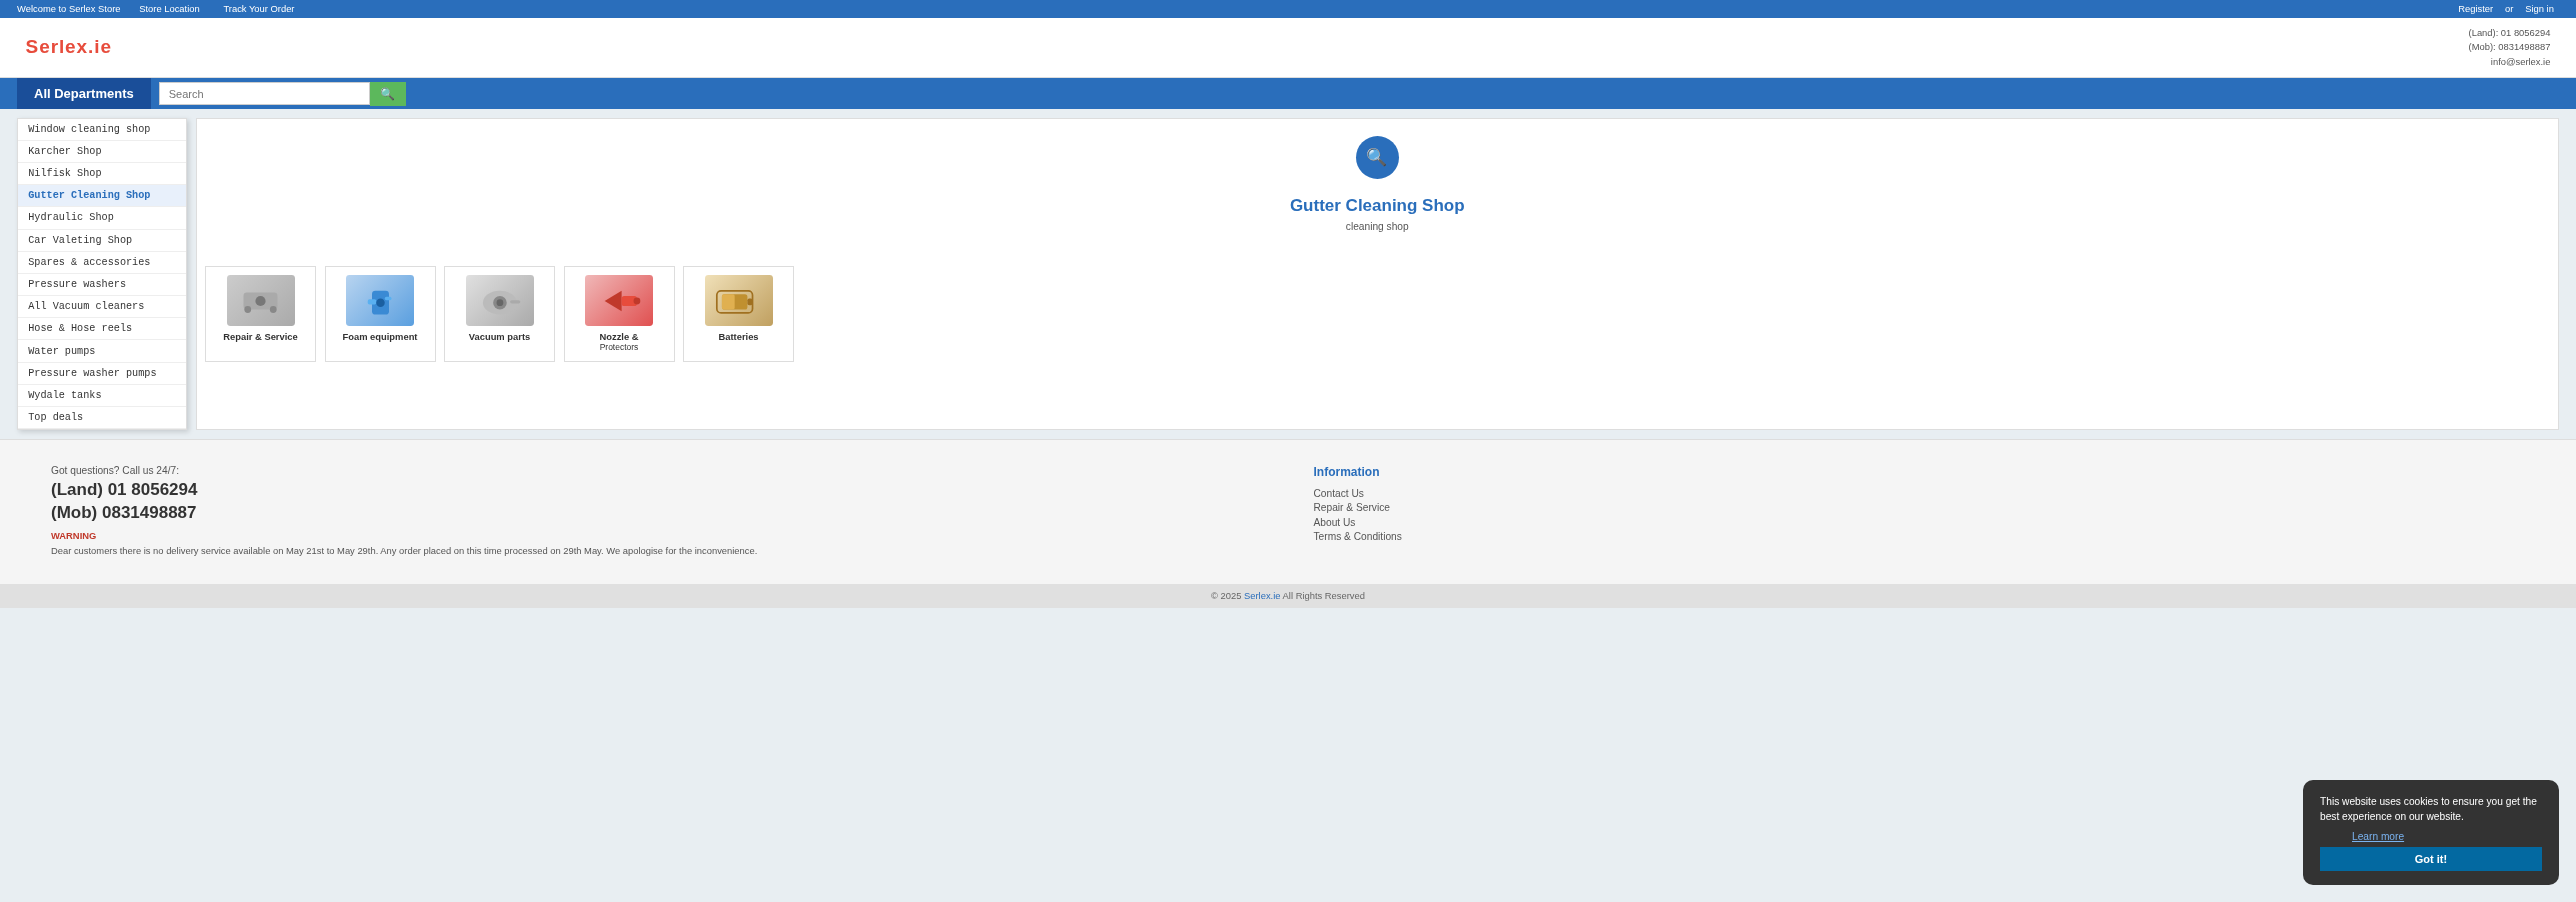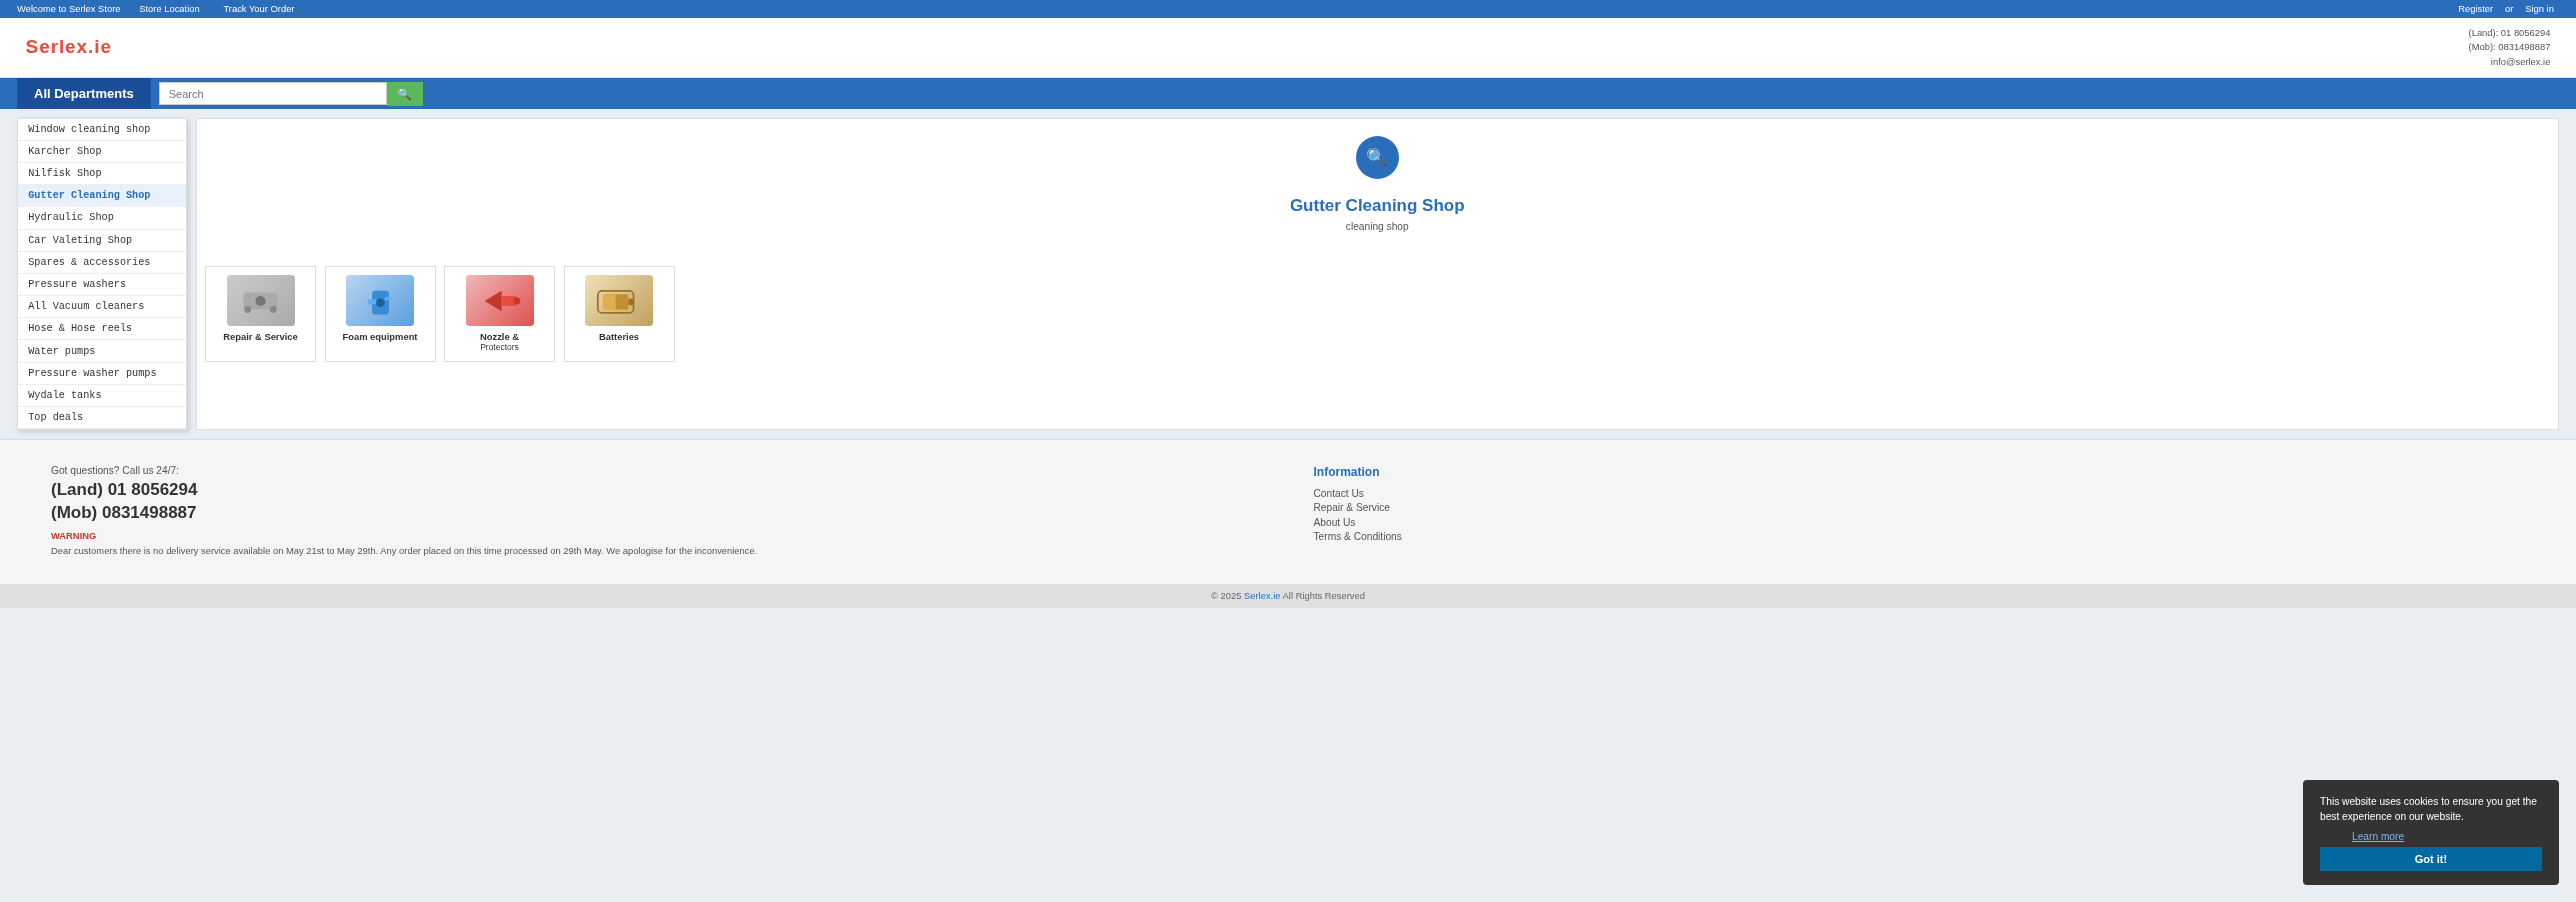--- a/index.html
+++ b/index.html
@@ -64,21 +64,21 @@
       display: flex;
       align-items: center;
       margin-left: 8.5px;
       flex: 1;
       max-width: 341px;
     }
     .search-bar input {
       border: 0.9px solid #ccc;
       padding: 4.3px 8.5px;
       font-size: 11px;
-      width: 228px;
+      width: 211px;
       outline: none;
     }
     .search-bar button {
       background: #5cb85c;
       color: #fff;
       border: none;
       padding: 4.3px 10.2px;
       cursor: pointer;
       font-size: 12px;
       height: 24px;
@@ -255,21 +255,21 @@
 
     
     .cookie-notice {
       position: fixed;
       bottom: 17px;
       right: 17px;
       background: #333;
       color: #fff;
       padding: 13.6px 17px;
       width: 256px;
-      border-radius: 4px;
+      border-radius: 10px;
       font-size: 10.2px;
       z-index: 100;
     }
     .cookie-notice p { margin-bottom: 6.8px; line-height: 1.5; }
     .cookie-notice a { color: #7ab3f0; text-decoration: underline; cursor: pointer; padding-left: 32px; }
     .cookie-accept-btn {
       background: #0369a1;
       color: #fff;
       border: none;
       padding: 6px 0;
@@ -430,20 +430,33 @@
               <rect x="15" y="8" width="20" height="28" rx="4" fill="#3a8ad4"></rect>
               <rect x="10" y="18" width="10" height="6" rx="2" fill="#5ab0f0"></rect>
               <rect x="30" y="15" width="8" height="4" rx="2" fill="#5ab0f0"></rect>
               <circle cx="25" cy="22" r="5" fill="#1a5fa0"></circle>
             </svg>
           </div>
         </div>
         <div class="product-card-label">Foam equipment</div>
       </div>
 
+      <div class="product-card">
+        <div class="product-card-img">
+          <div class="img-vacuum">
+            <svg width="47" height="34" viewBox="0 0 55 40">
+              <ellipse cx="28" cy="22" rx="20" ry="14" fill="#bbb"></ellipse>
+              <circle cx="28" cy="22" r="8" fill="#888"></circle>
+              <circle cx="28" cy="22" r="4" fill="#666"></circle>
+              <rect x="40" y="19" width="12" height="4" rx="2" fill="#aaa"></rect>
+            </svg>
+          </div>
+        </div>
+        <div class="product-card-label">Vacuum parts</div>
+      </div>
 
       <div class="product-card">
         <div class="product-card-img">
           <div class="img-nozzle">
             <svg width="47" height="34" viewBox="0 0 55 40">
               <polygon points="10,20 30,8 30,32" fill="#c0392b"></polygon>
               <rect x="30" y="14" width="18" height="12" rx="3" fill="#e74c3c"></rect>
               <circle cx="48" cy="20" r="4" fill="#c0392b"></circle>
             </svg>
           </div>

